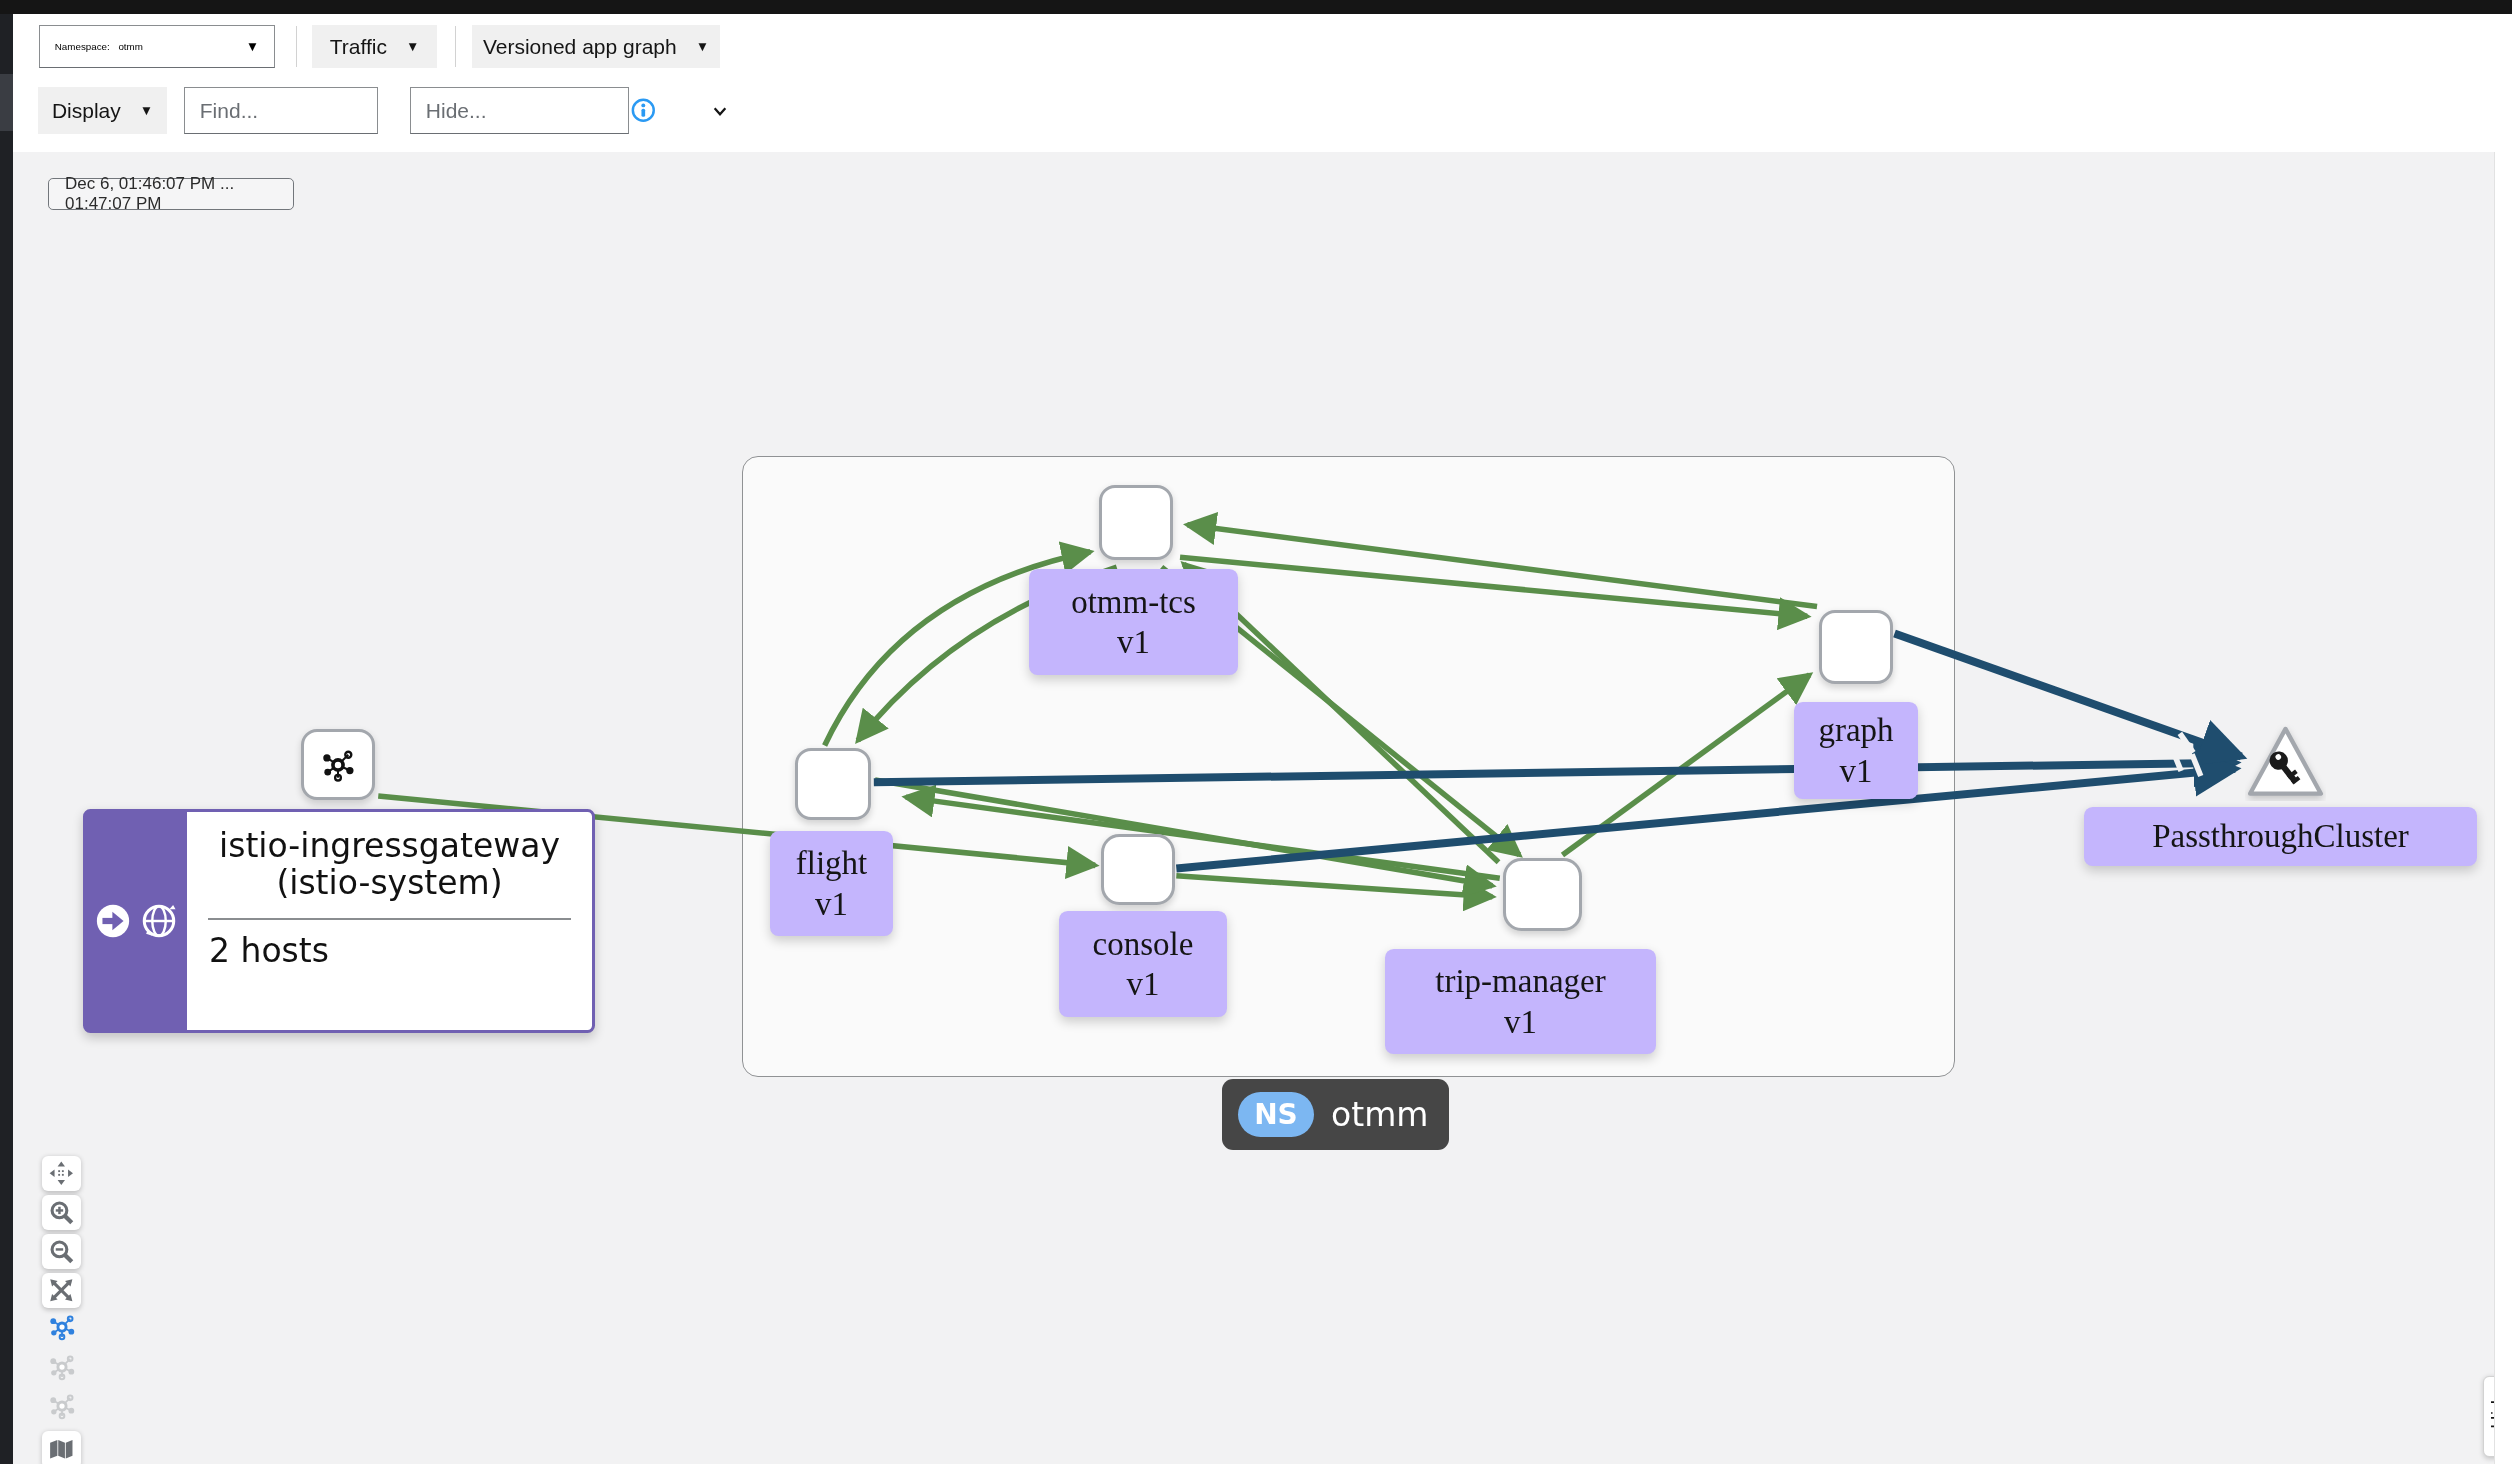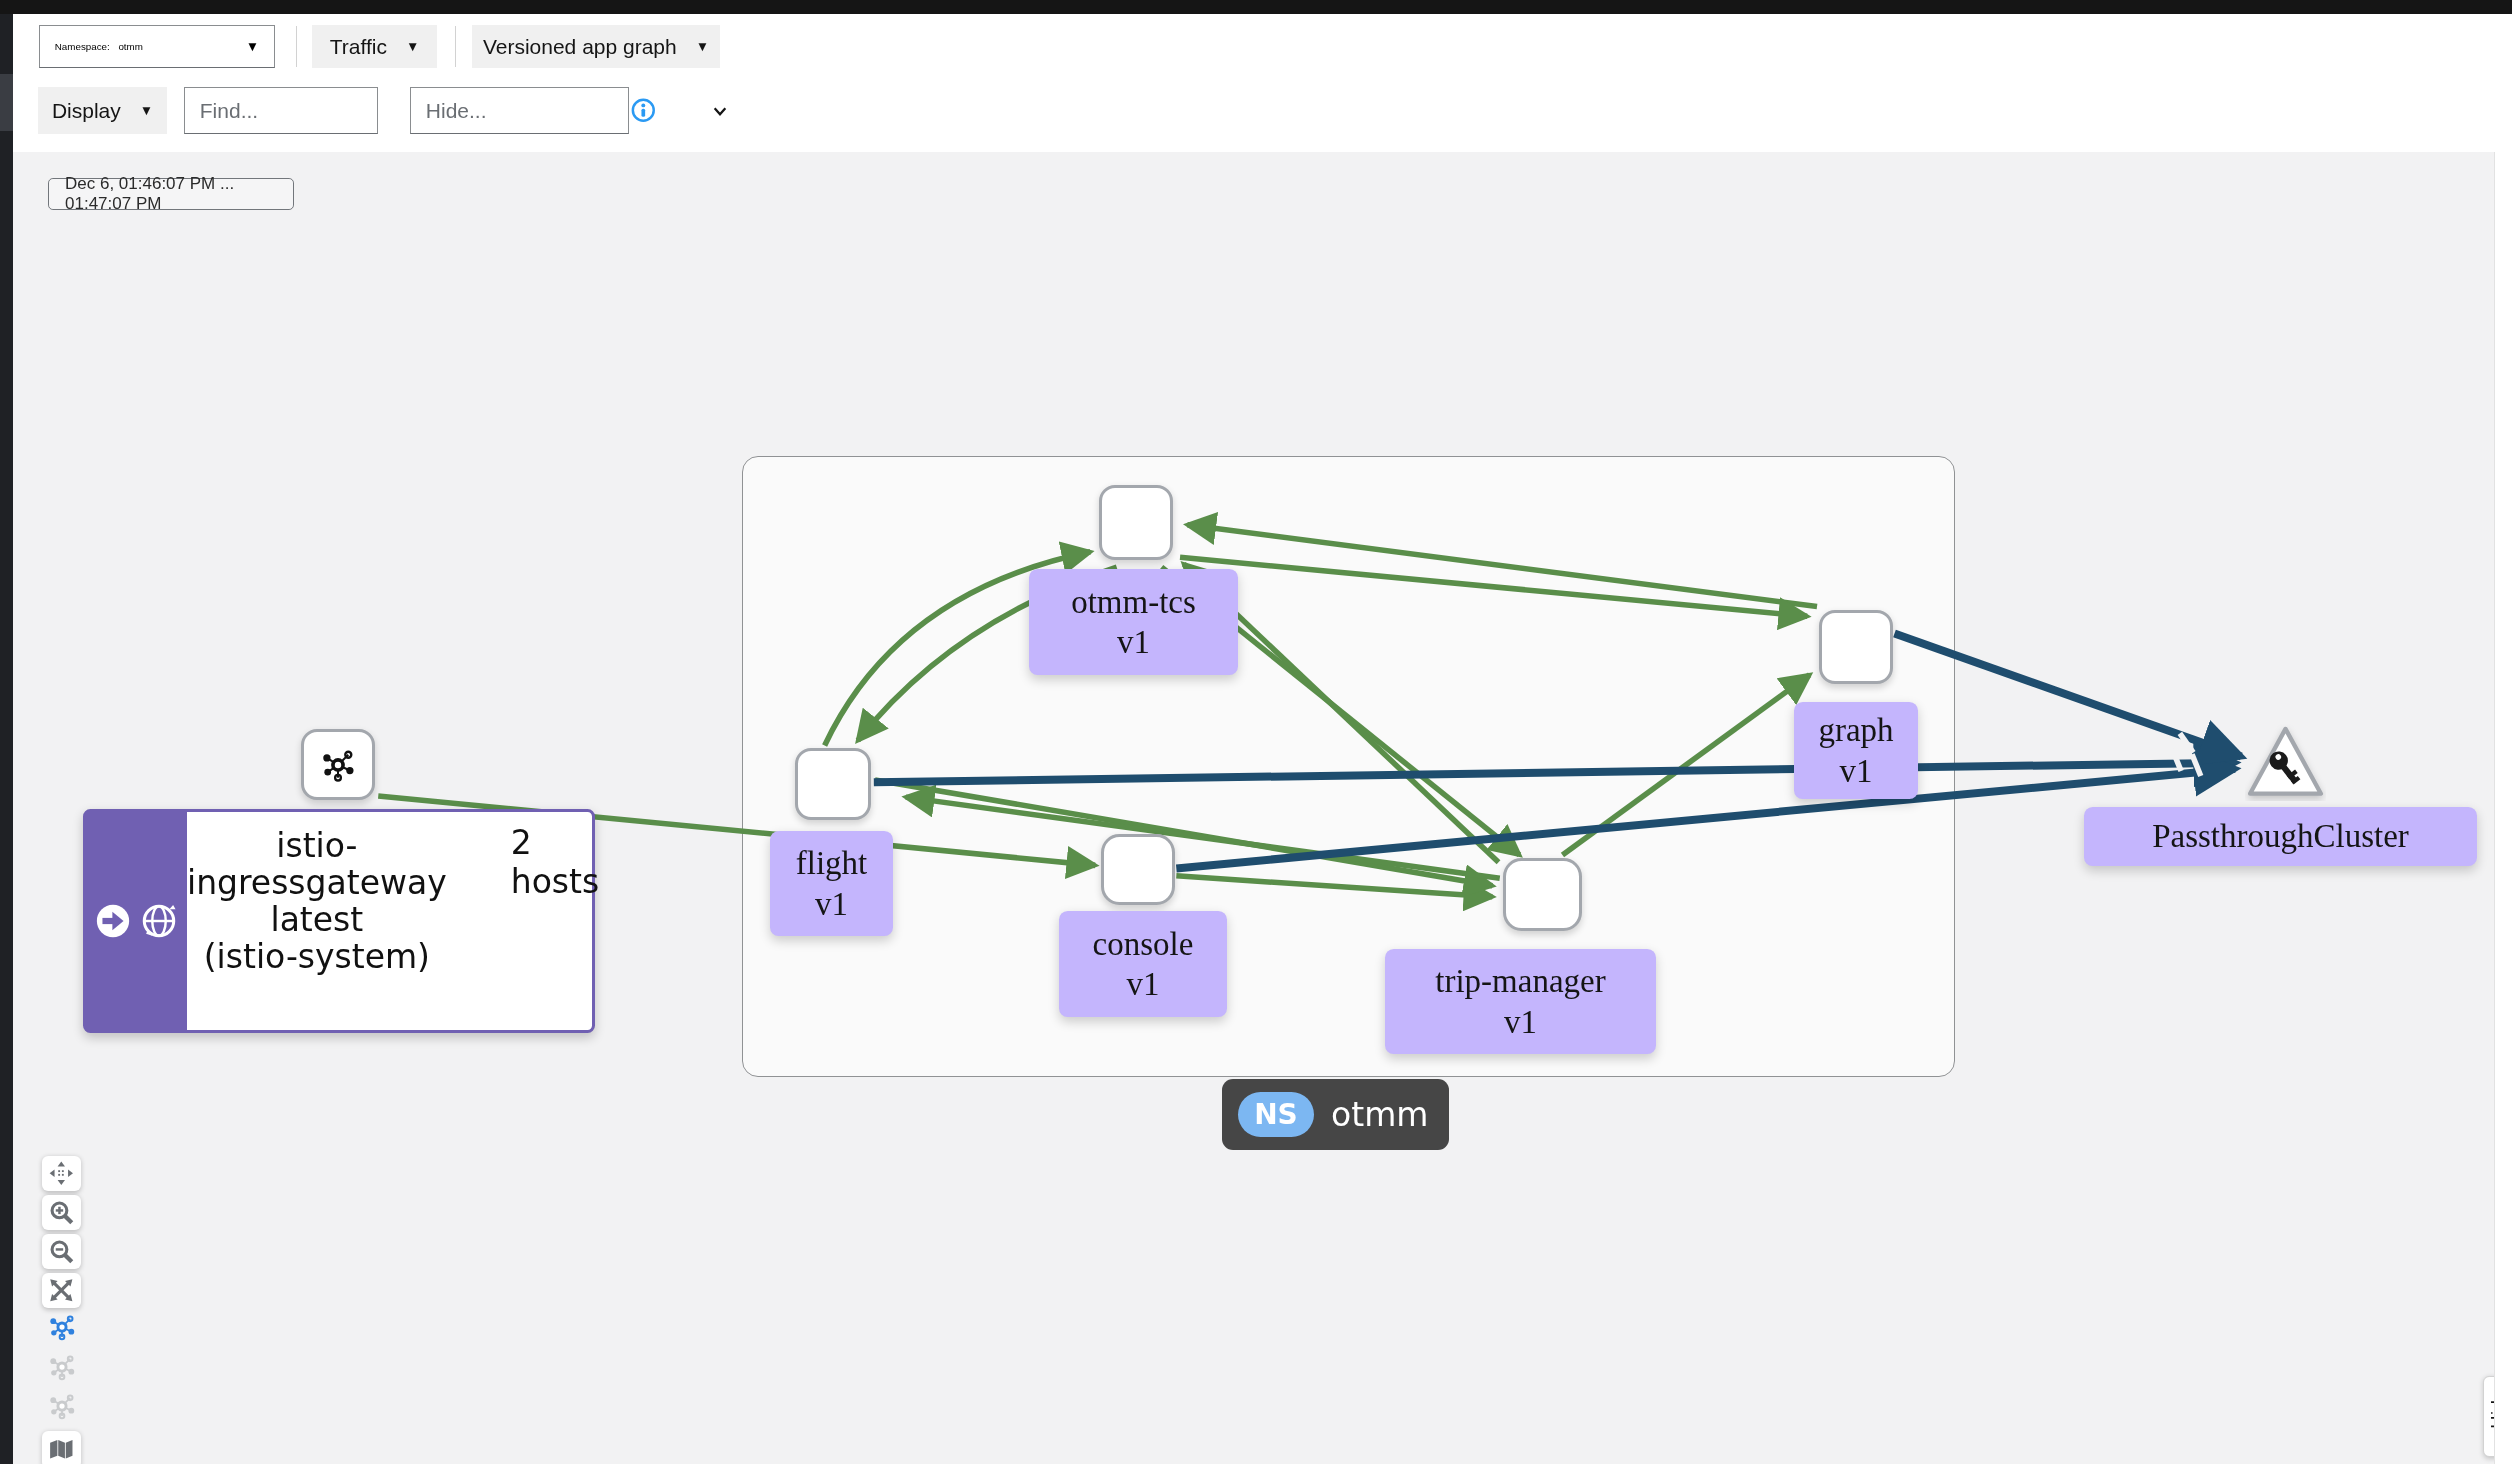--- a/index.html
+++ b/index.html
@@ -38,21 +38,21 @@
   .gnode.pill{border-radius:18.4px;}
   .glabel{position:absolute;background:#c4b5fd;border-radius:8.6px;box-shadow:0 4.9px 11px rgba(0,0,0,.18);
     display:flex;flex-direction:column;align-items:center;justify-content:center;
     font-family:Liberation Serif, serif;font-size:33px;line-height:1.22;color:#151515;text-align:center;}
   .tri-node{position:absolute;}
   .icon-node{display:flex;align-items:center;justify-content:center;}
   
   .gw-box{position:absolute;background:#fff;border:3.1px solid #7060b2;border-radius:7.4px;
     box-shadow:0 4.9px 11px rgba(0,0,0,.2);box-sizing:border-box;display:flex;}
   .gw-stripe{width:101px;background:#7060b2;flex:none;display:flex;align-items:center;justify-content:center;gap:9.8px;}
-  .gw-body{flex:1;display:flex;flex-direction:row;font-family:"DejaVu Sans",sans-serif;color:#111;}
+  .gw-body{flex:1;display:flex;flex-direction:column;font-family:"DejaVu Sans",sans-serif;color:#111;}
   .gw-title{margin-top:16px;font-size:33px;line-height:1.12;text-align:center;}
   .gw-div{height:1.8px;background:#8a8d90;margin:16px 21px 0 21px;}
   .gw-hosts{font-size:33px;margin:11px 0 0 22px;}
   
   .ns-badge{position:absolute;background:#464646;border-radius:11px;display:flex;align-items:center;
     padding:0 21px 0 16px;gap:17px;box-sizing:border-box;}
   .ns-pill{width:76px;height:45px;border-radius:24.6px;background:#7cb7f2;color:#fff;font-weight:bold;
     font-size:28px;display:flex;align-items:center;justify-content:center;font-family:"DejaVu Sans",sans-serif;}
   .ns-name{color:#fff;font-size:33px;font-family:"DejaVu Sans",sans-serif;}
   
@@ -219,21 +219,20 @@
           <circle cx="31" cy="31" r="24" fill="none" stroke="#fff" stroke-width="5"></circle>
           <ellipse cx="31" cy="31" rx="11" ry="24" fill="none" stroke="#fff" stroke-width="4"></ellipse>
           <line x1="7" y1="31" x2="55" y2="31" stroke="#fff" stroke-width="4"></line>
           <path d="M48,12 L58,12 L54,5 Z" fill="#fff"></path>
           <path d="M10,52 L20,55 L13,45 Z" fill="#fff"></path>
         </svg>
       </div>
       <div class="gw-body">
         <div class="gw-title" id="gw-title">
             <div>istio-ingressgateway</div>
-            <div>latest</div>
             <div>(istio-system)</div>
           </div>
         <div class="gw-div"></div>
         <div class="gw-hosts">2 hosts</div>
       </div>
     </div>
 
     <div class="ns-badge" style="left:1209px;top:927px;height:71px;">
       <span class="ns-pill">NS</span>
       <span class="ns-name">otmm</span>

